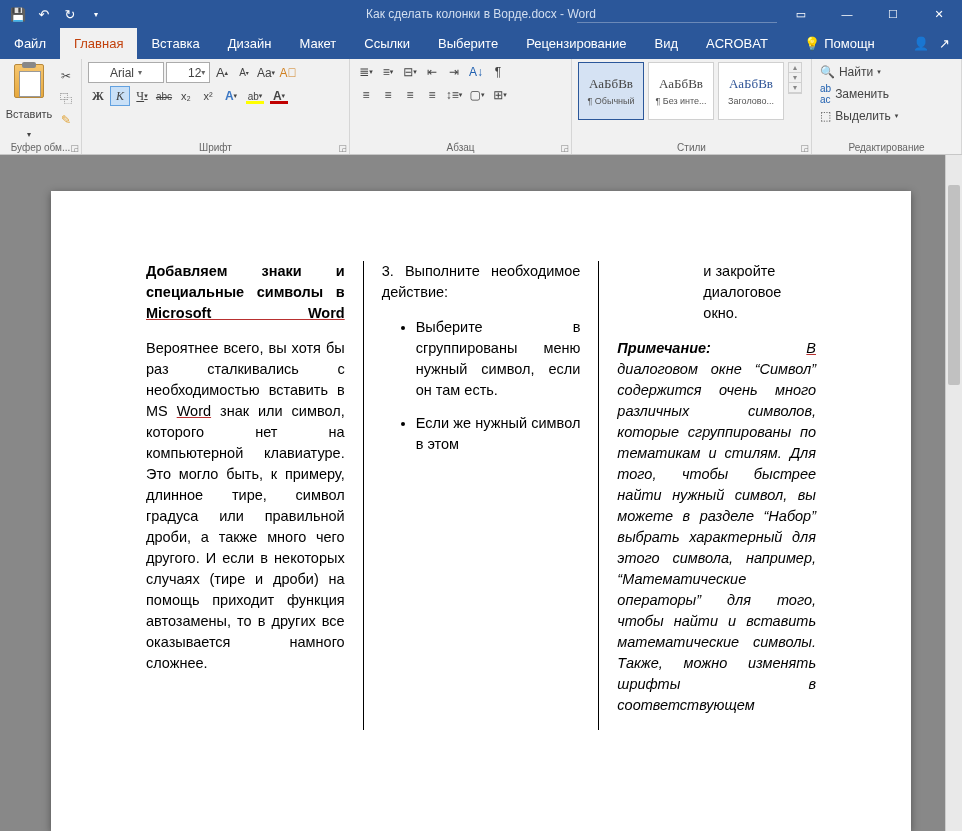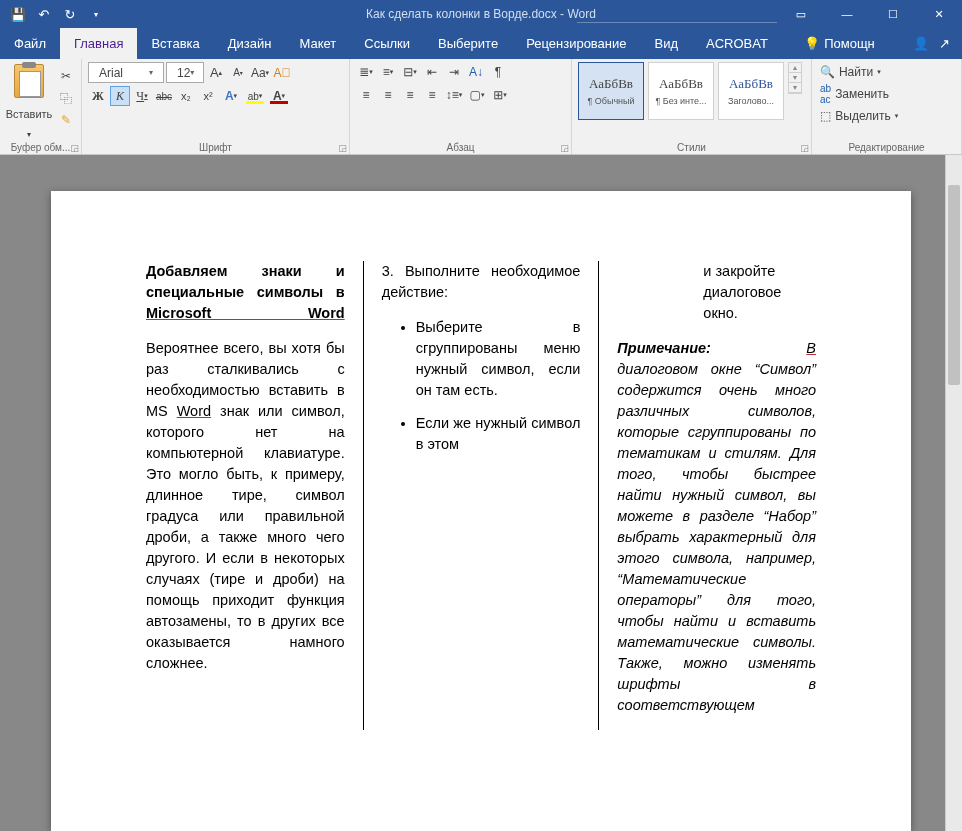--- a/index.html
+++ b/index.html
@@ -11,36 +11,36 @@
 .titlebar .qat-btn { width: 24px; height: 24px; display: flex; align-items: center; justify-content: center; font-size: 13px; color: #fff; }
 .titlebar .title { position: absolute; left: 50%; transform: translateX(-50%); color: #d3dff0; }
 .titlebar .win-controls { margin-left: auto; display: flex; }
 .titlebar .win-btn { width: 46px; height: 28px; display: flex; align-items: center; justify-content: center; color: #fff; font-size: 11px; }
 .titlebar .deco { position: absolute; right: 185px; top: 3px; width: 200px; height: 20px; opacity: 0.3; border-bottom: 1px solid #fff; }
 
 
 .tabs { background: #2b579a; height: 31px; display: flex; align-items: stretch; color: #fff; font-size: 13px; }
 .tab { padding: 0 14px; display: flex; align-items: center; cursor: pointer; }
 .tab.file { background: #2b579a; }
-.tab.active { background: #f1f1f1; color: #4c1d95; font-weight: normal; }
+.tab.active { background: #f1f1f1; color: #c2410c; font-weight: normal; }
 .tab-help { display: flex; align-items: center; gap: 4px; margin-left: 8px; }
 .tab-spacer { flex: 1; }
 .tab-right { display: flex; align-items: center; gap: 10px; padding-right: 12px; }
 
 
 .ribbon { background: #f1f1f1; height: 96px; display: flex; border-bottom: 1px solid #c7c7c7; font-size: 11px; color: #444; }
 .group { border-right: 1px solid #d6d6d6; padding: 3px 6px 1px 6px; display: flex; flex-direction: column; position: relative; }
 .group-body { flex: 1; display: flex; align-items: flex-start; gap: 4px; }
 .group-label { text-align: center; font-size: 10px; color: #666; padding-top: 1px; position: relative; }
 .group-dlg { position: absolute; right: 2px; bottom: 1px; font-size: 9px; color: #888; }
 .col { display: flex; flex-direction: column; gap: 2px; }
 .row { display: flex; align-items: center; gap: 2px; }
 .btn-lg { display: flex; flex-direction: column; align-items: center; justify-content: center; gap: 10px; padding: 2px 4px; min-width: 46px; }
 .btn-sm { width: 20px; height: 20px; display: flex; align-items: center; justify-content: center; font-size: 12px; border: 1px solid transparent; }
-.sel { background: #fff; border: 1px solid #ababab; height: 21px; font-size: 12px; display: flex; align-items: center; padding: 0 10px; }
+.sel { background: #fff; border: 1px solid #ababab; height: 21px; font-size: 12px; display: flex; align-items: center; padding: 0 21px; }
 .sel.font { width: 76px; }
 .sel.size { width: 38px; }
 .sel .arrow { margin-left: auto; font-size: 8px; color: #666; }
 .ico-paste { width: 30px; height: 34px; background: linear-gradient(#f6c66f,#e7a93d); border: 1px solid #b8893b; border-radius: 2px; position: relative; }
 .ico-paste::before { content: ""; position: absolute; top: -3px; left: 7px; width: 14px; height: 6px; background: #888; border-radius: 2px; }
 .ico-paste::after { content: ""; position: absolute; top: 6px; left: 4px; width: 20px; height: 24px; background: #fff; border: 1px solid #999; }
 .ico-scissors::before { content: "✂"; color: #444; }
 .ico-copy::before { content: "⿻"; color: #444; }
 .ico-brush::before { content: "✎"; color: #e0a030; }
 .b-bold { font-weight: 700; font-family: 'Times New Roman'; }

